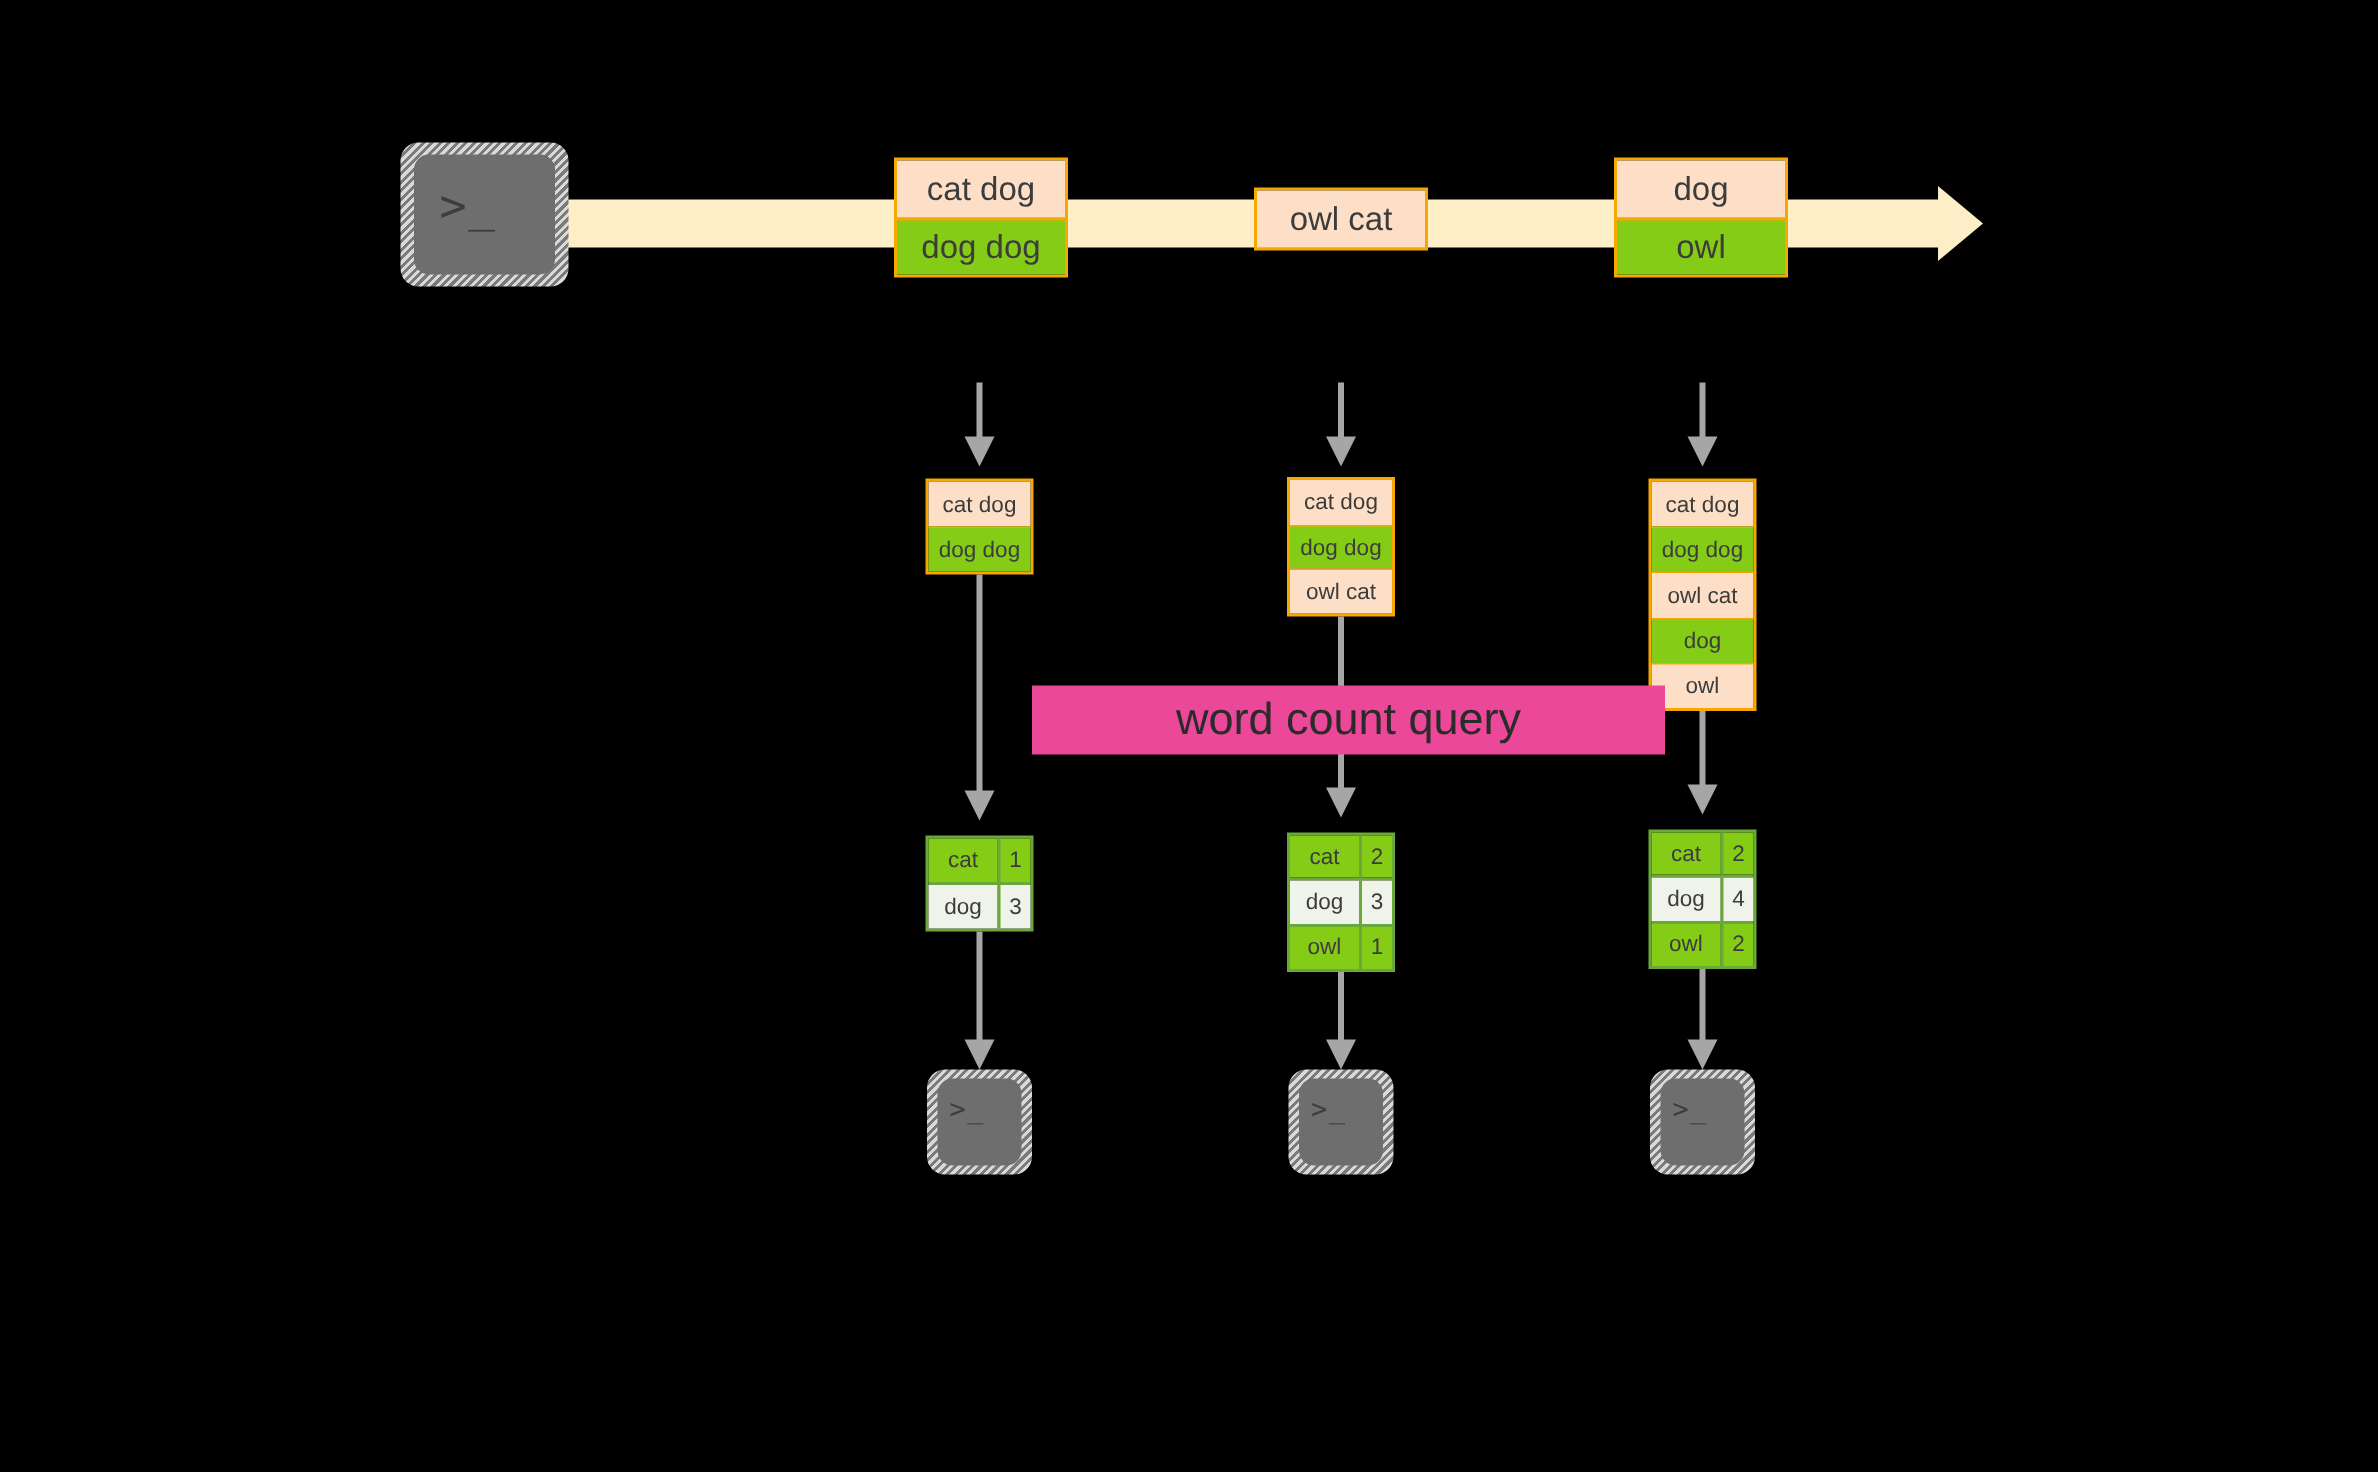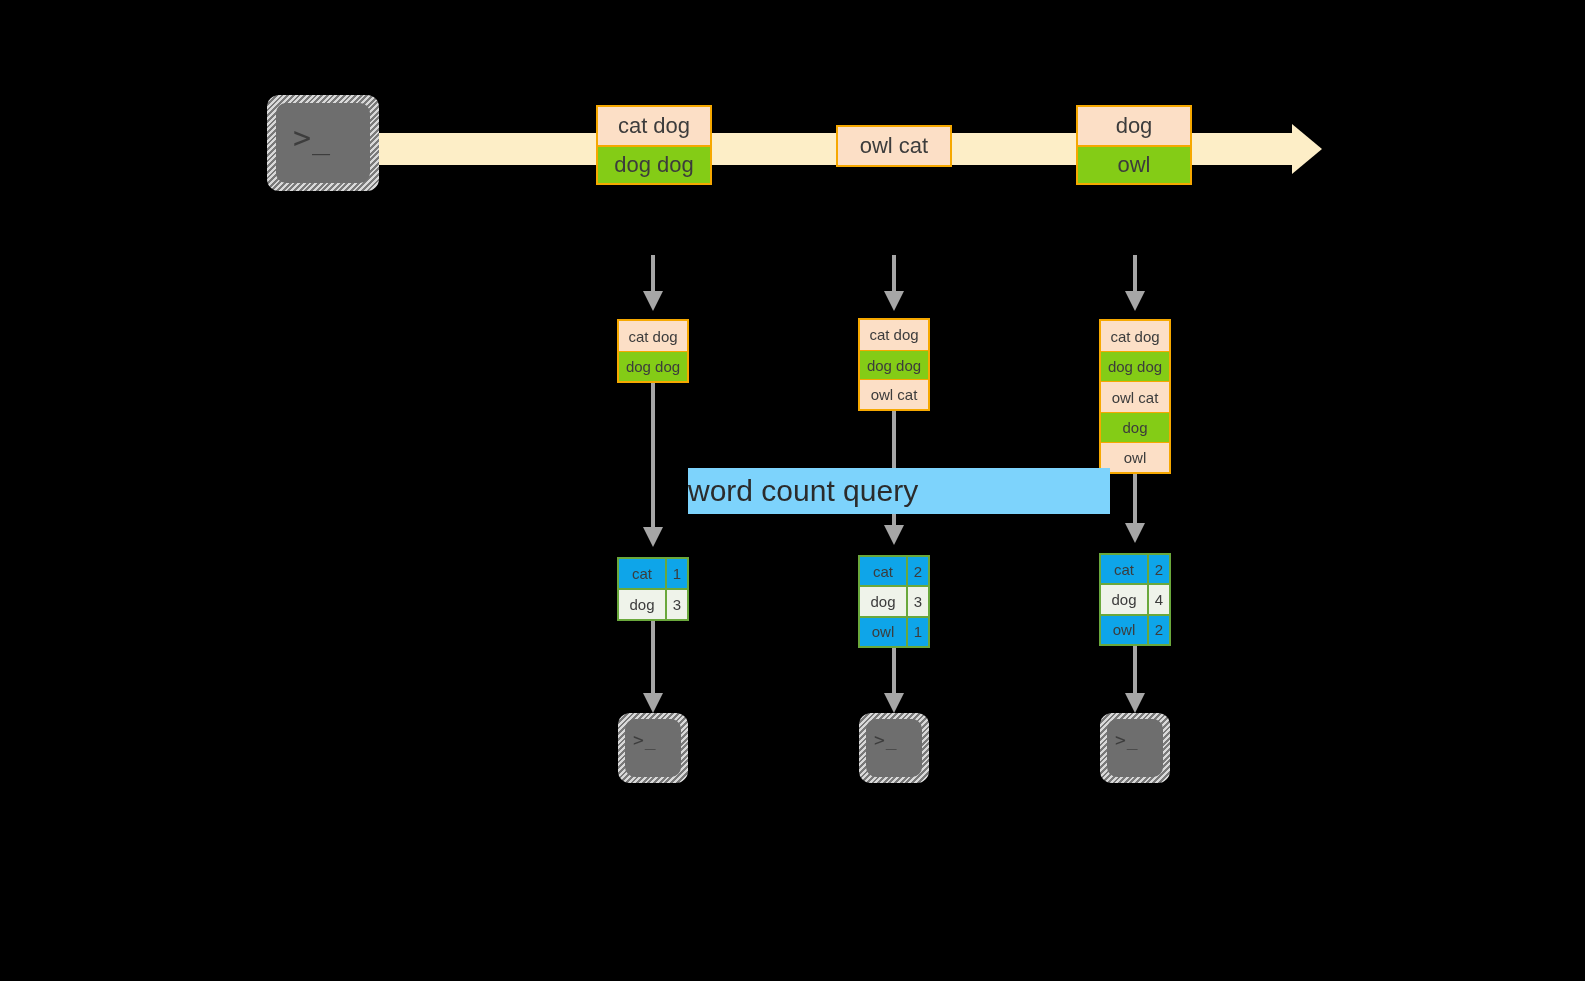--- a/index.html
+++ b/index.html
@@ -48,36 +48,36 @@
 
   
   .kv{position:absolute;box-sizing:border-box;border:2px solid #6aa83c;
       display:flex;flex-direction:column;font-size:15px;}
   .kv .krow{display:flex;flex:1 1 auto;height:29px;}
   .kv .krow + .krow{border-top:2px solid #6aa83c;}
   .kv .k,.kv .v{box-sizing:border-box;display:flex;align-items:center;
       justify-content:center;color:#3c3c3c;}
   .kv .k{flex:0 0 46px;}
   .kv .v{flex:1 1 auto;border-left:2px solid #6aa83c;}
-  .kv .krow.a .k,.kv .krow.a .v{background:#0ea5e9;}
+  .kv .krow.a .k,.kv .krow.a .v{background:#84cc16;}
   .kv .krow.b .k,.kv .krow.b .v{background:#eff3ea;}
 
   
   .vline{position:absolute;background:#a6a6a6;width:4px;}
   .vline.dashed{
     background:none;
     background-image:linear-gradient(#a6a6a6,#a6a6a6);
     background-size:4px 14px;background-repeat:repeat-y;
   }
   .vhead{position:absolute;width:0;height:0;border-style:solid;
     border-color:#a6a6a6 transparent transparent transparent;}
 
   
-  .labelband{position:absolute;background:#7dd3fc;display:flex;
-    align-items:center;justify-content:flex-start;color:#2b2b2b;margin-top:11px;}
+  .labelband{position:absolute;background:#ec4899;display:flex;
+    align-items:center;justify-content:center;color:#2b2b2b;}
 </style>
 </head>
 <body>
 
 <div id="stage">
 
   <div class="band" style="left:370px;top:133px;width:922px;height:32px;"></div>
   <div class="bandhead" style="left:1292px;top:124px;border-width:25px 0 25px 30px;"></div>
 
   <div class="term" style="left:267px;top:95px;width:112px;height:96px;">

